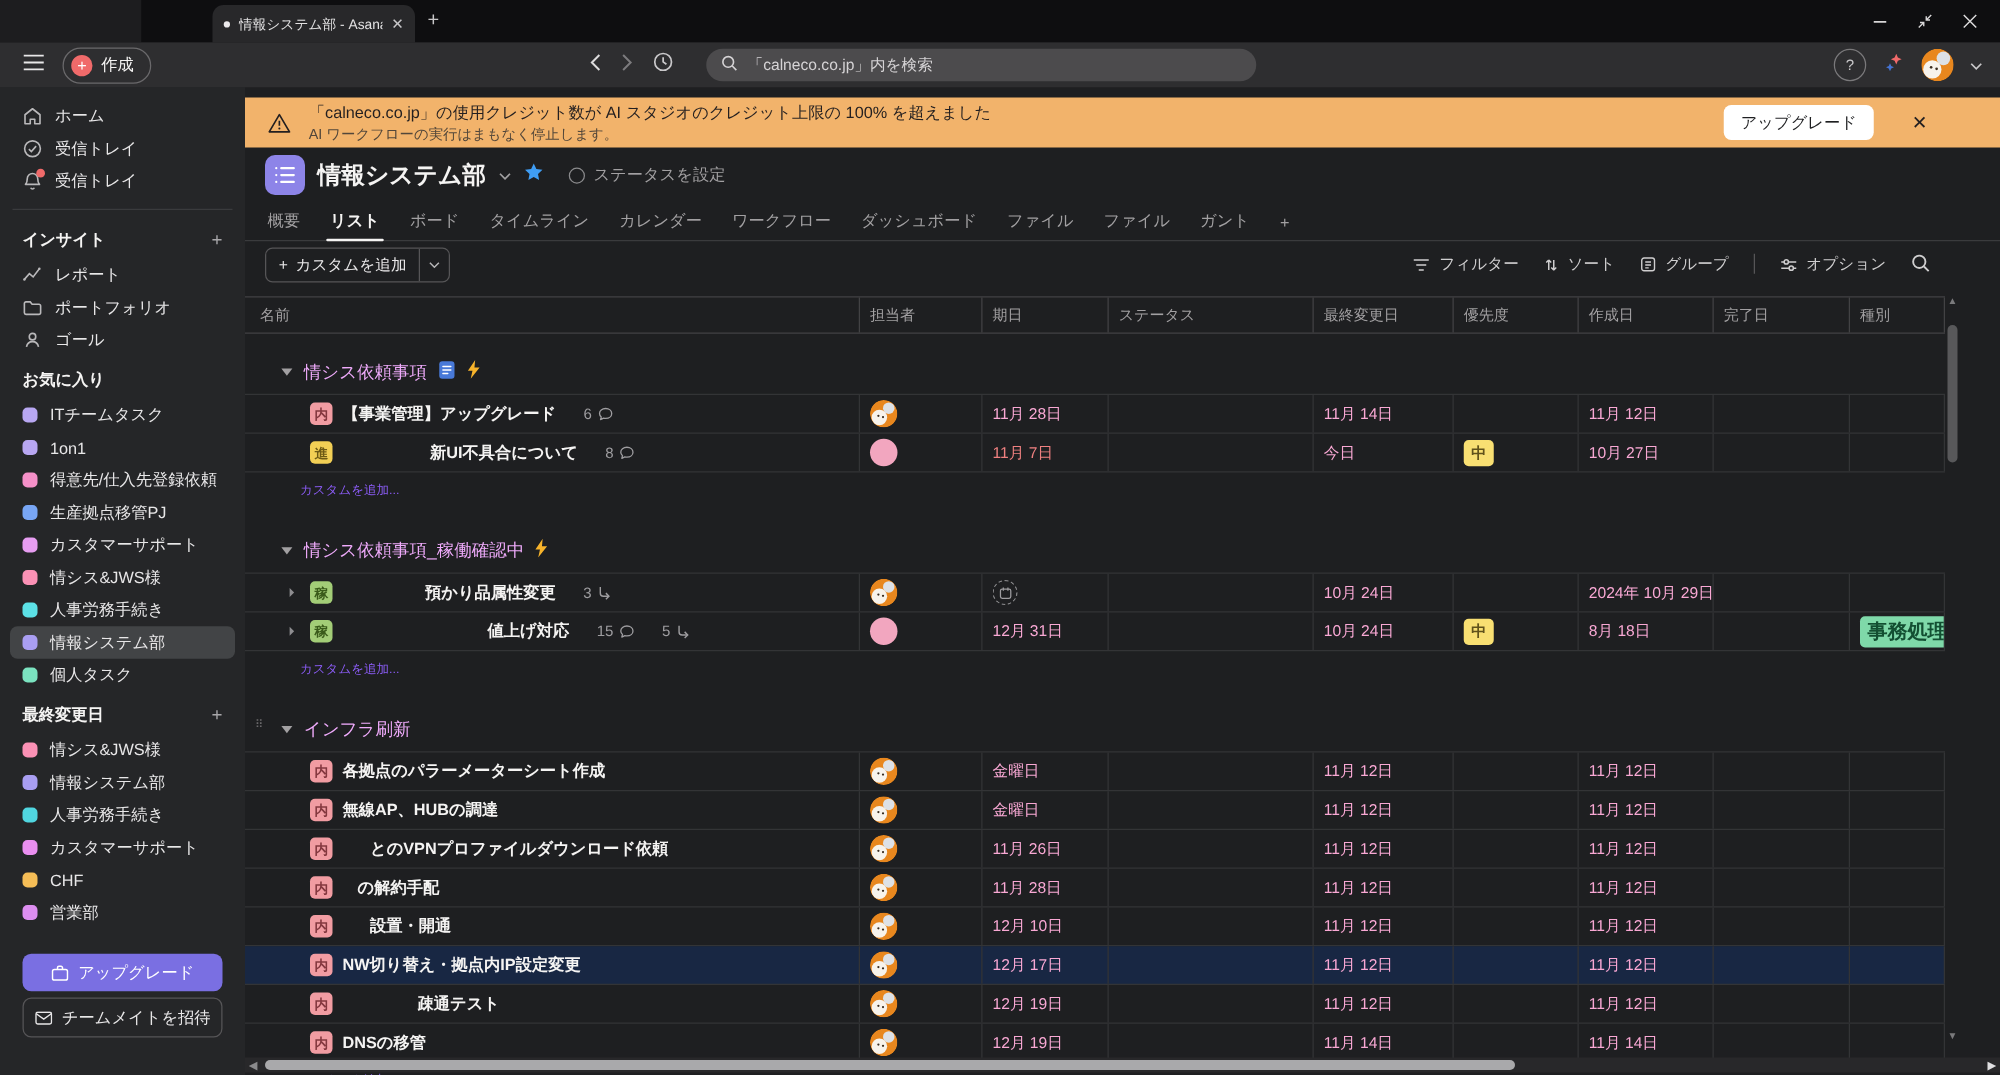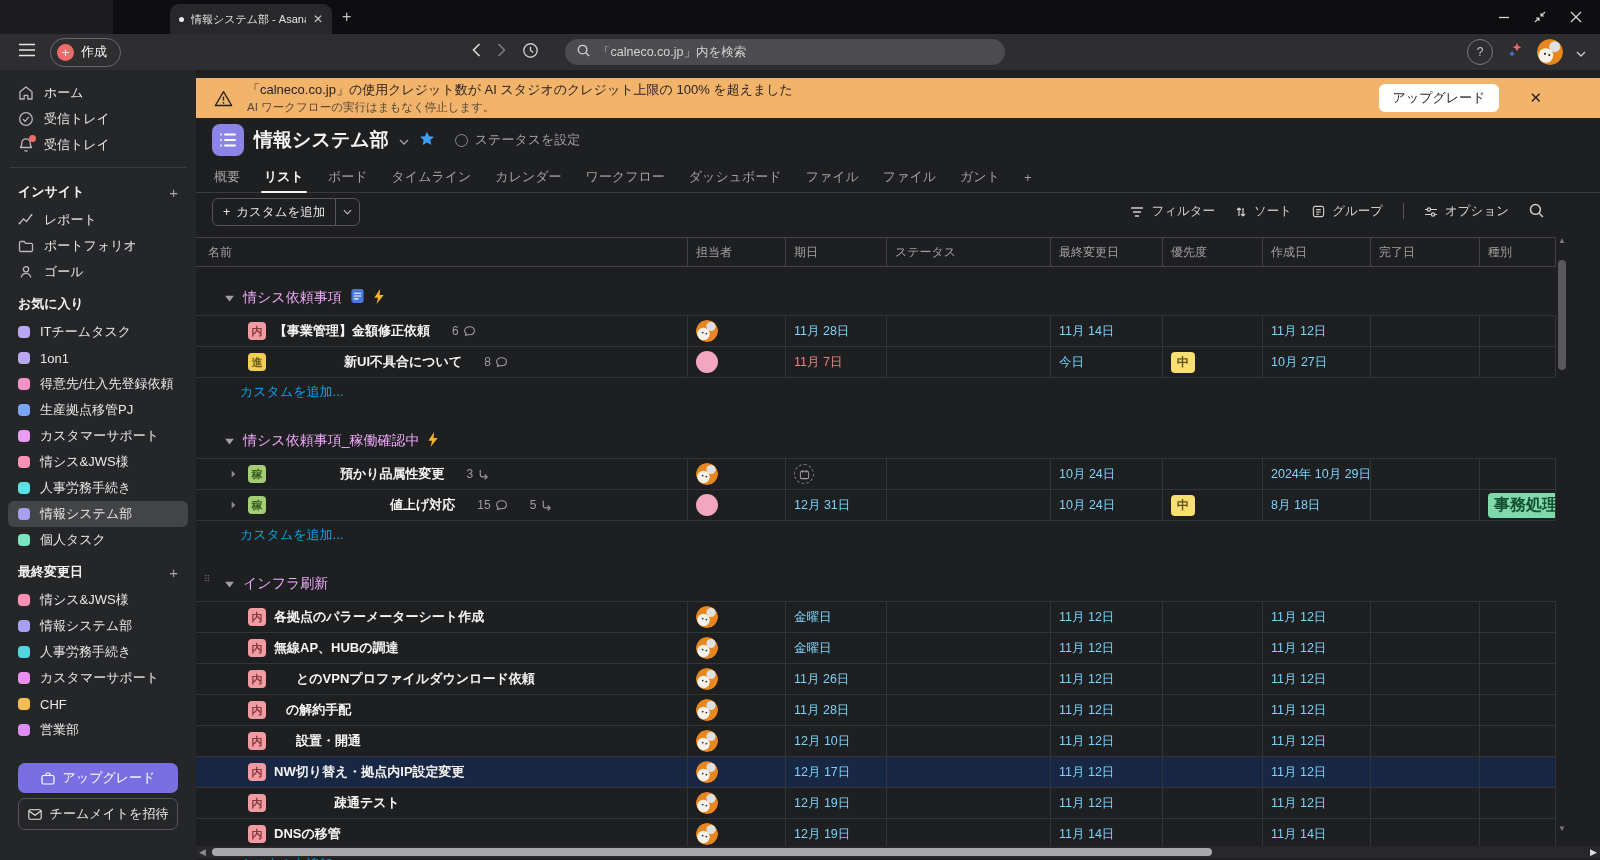--- a/index.html
+++ b/index.html
@@ -120,29 +120,29 @@
   .tcell.name{padding-left:30px;gap:8px;}
   .expand{width:14px;display:flex;justify-content:center;flex:none;}
   .expand-spacer{width:14px;flex:none;}
   .badge{width:18px;height:18px;border-radius:4px;font-size:11px;font-weight:700;
          display:flex;align-items:center;justify-content:center;flex:none;}
   .badge.red{background:var(--badge_red_bg);color:var(--badge_red_fg);}
   .badge.yellow{background:var(--badge_yellow_bg);color:var(--badge_yellow_fg);}
   .badge.green{background:var(--badge_green_bg);color:var(--badge_green_fg);}
   .t-title{font-size:13px;color:#f5f4f3;font-weight:600;white-space:nowrap;}
   .meta{display:flex;align-items:center;gap:4px;color:#9e9da0;font-size:12px;margin-left:14px;flex:none;}
-  .datetxt{color:#7dd3fc;font-size:12.5px;white-space:nowrap;}
+  .datetxt{color:#f9a8d4;font-size:12.5px;white-space:nowrap;}
   .datetxt.overdue{color:var(--overdue_red);}
   .pri{background:var(--priority_bg);color:var(--priority_fg);border-radius:4px;font-size:12px;
        padding:2px 6px;font-weight:700;}
   .typ{background:var(--type_bg);color:var(--type_fg);border-radius:4px;font-size:16px;
        padding:2px 6px;font-weight:600;white-space:nowrap;}
   .dashed-cal{width:20px;height:20px;border:1.5px dashed #8a8a8c;border-radius:50%;
               display:flex;align-items:center;justify-content:center;box-sizing:border-box;}
-  .footer-row{height:28px;display:flex;align-items:center;padding-left:44px;color:#0ea5e9;font-size:13px;}
+  .footer-row{height:28px;display:flex;align-items:center;padding-left:44px;color:#8b5cf6;font-size:10px;}
 
   
   .vscroll{position:absolute;left:1360px;top:166px;width:12px;height:624px;display:flex;flex-direction:column;align-items:center;}
   .vthumb{width:8px;height:110px;border-radius:4px;background:#58585a;margin-top:14px;}
   .varrow{color:#7a7a7c;font-size:8px;line-height:10px;}
   .varrow.down{position:absolute;bottom:26px;}
   .hscroll{position:absolute;left:0;right:0;bottom:2px;height:12px;background:#28282a;display:flex;align-items:center;}
   .hthumb{position:absolute;left:16px;width:1000px;height:8px;border-radius:4px;background:#a9a9ab;}
   .harrow{position:absolute;font-size:9px;color:#8a8a8c;top:1px;}
   .harrow.left{left:3px;}
@@ -522,21 +522,21 @@
                     <path d="M4.6 5.5h6.8M4.6 8.5h6.8M4.6 11.5h4.2" stroke="#fff" stroke-width="1.2" stroke-linecap="round"></path>
                   </svg></span>
                 <span><svg width="12" height="15" viewBox="0 0 12 16">
                     <path d="M7.2 0 1 9.2h3.9L3.4 16 11 6.3H6.6z" fill="#f7b32b"></path>
                   </svg></span>
               </div>
               <div class="trow first">
                 <div class="tcell name">
                   <span class="expand-spacer"></span>
                   <span class="badge red">内</span>
-                  <span class="t-title">【事業管理】金額修正依頼</span>
+                  <span class="t-title">【事業管理】アップグレード</span>
                   <span class="meta">
                     <span>6</span>
                     <svg width="13" height="13" viewBox="0 0 16 16" fill="none" stroke="#9e9da0" stroke-width="1.3">
                       <path d="M8 2.2c3.5 0 6 2.1 6 4.9s-2.5 4.9-6 4.9c-.7 0-1.4-.1-2-.3l-3 1.4.7-2.6C2.6 9.6 2 8.4 2 7.1c0-2.8 2.5-4.9 6-4.9z" stroke-linejoin="round"></path>
                     </svg>
                   </span>
                 </div>
                 <div class="tcell">
                   <span class="avatar">
                     <svg width="22" height="22" viewBox="0 0 22 22">

